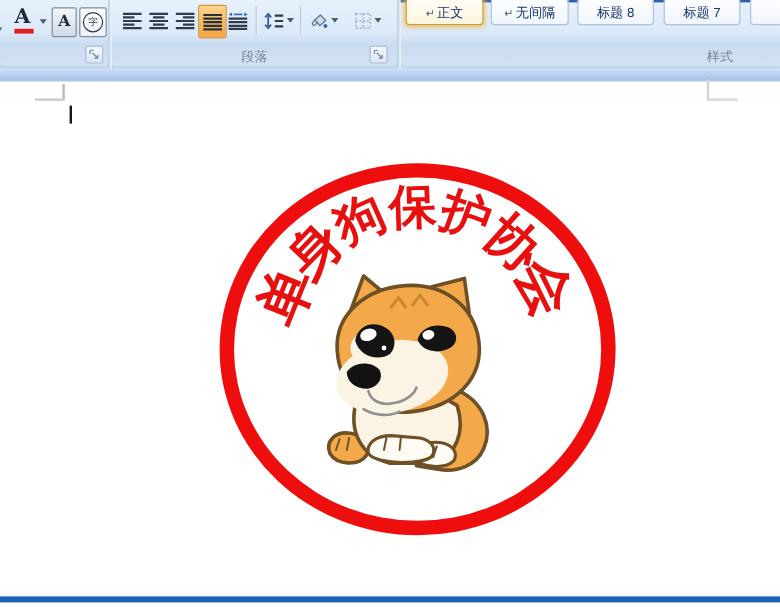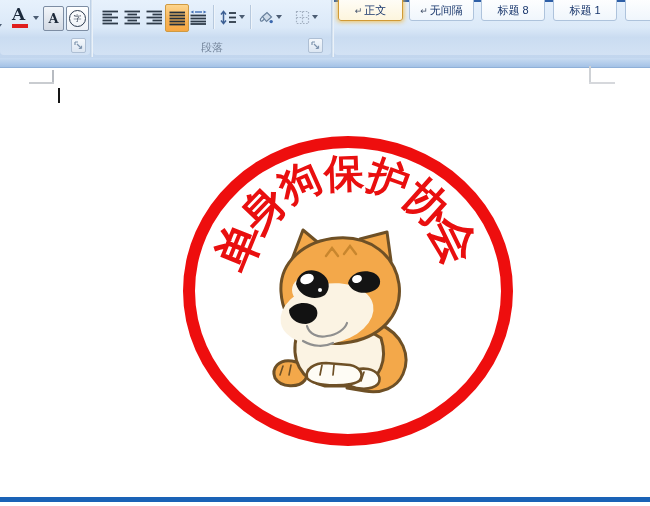--- a/index.html
+++ b/index.html
@@ -219,25 +219,26 @@
     <span>正文</span>
   </div>
   <div class="style-item" style="left:409px;width:65px">
     <span class="style-mark">↵</span>
     <span>无间隔</span>
   </div>
   <div class="style-item" style="left:481px;width:64px">
     <span>标题 8</span>
   </div>
   <div class="style-item" style="left:553px;width:64px">
-    <span>标题 1</span>
+    <span>标题 7</span>
   </div>
   <div class="style-item" style="left:625px;width:64px">
     
   </div>
+  <div class="grp-label" style="left:555px;width:90px">样式</div>
 </div>
 
 <div class="strip"></div>
 
 <div class="doc">
   <div class="mark" id="mark-l-v"></div>
   <div class="mark" id="mark-l-h"></div>
   <div class="mark" id="mark-r-v"></div>
   <div class="mark" id="mark-r-h"></div>
   <div id="cursor"></div>

